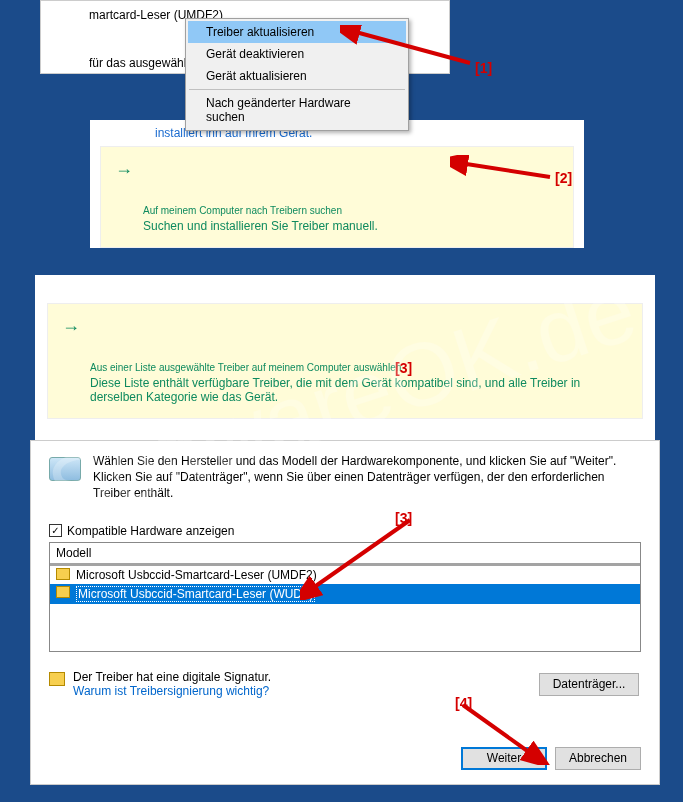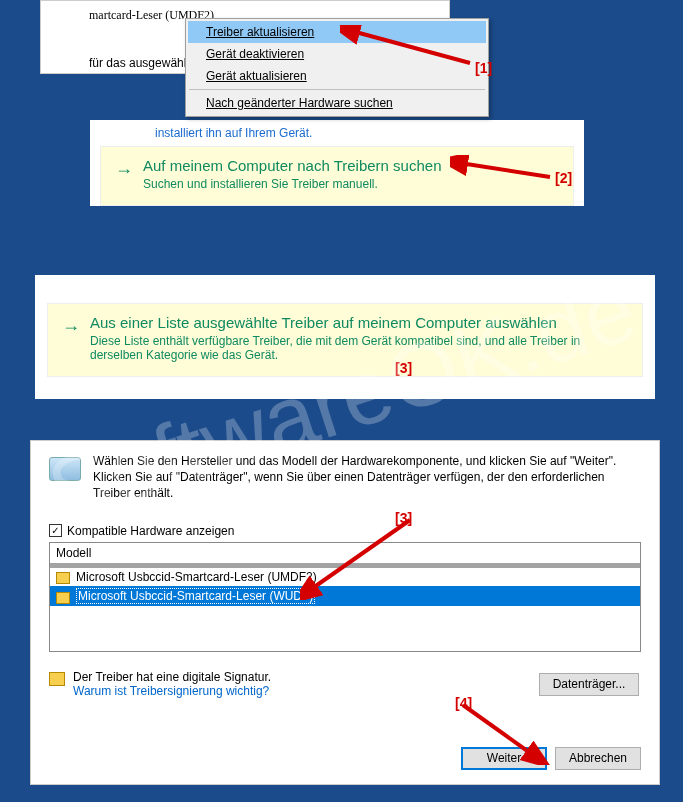--- a/index.html
+++ b/index.html
@@ -34,40 +34,38 @@
     width: 410px;
     background: #fff;
     border: 1px solid #ccc;
   }
   .dev-label {
     position: absolute;
     top: 7px;
     left: 48px;
     font-size: 12px;
     color: #000;
-    font-family: Liberation Serif, serif;
   }
   .dev-sub {
     position: absolute;
     top: 55px;
     left: 48px;
     font-size: 12px;
     color: #000;
   }
   .ctx-menu {
     position: absolute;
     top: 18px;
     left: 185px;
-    width: 304px;
+    width: 224px;
     background: #f0f0f0;
     border: 1px solid #a0a0a0;
     box-shadow: 2px 2px 4px rgba(0,0,0,0.3);
     padding: 2px;
     z-index: 10;
-    text-decoration: underline;
   }
   .ctx-item {
     padding: 4px 18px;
     font-size: 12px;
     color: #000;
     cursor: default;
   }
   .ctx-item.hl { background: #90c8f6; }
   .ctx-sep { border-top: 1px solid #c0c0c0; margin: 2px 1px; }
 
@@ -95,22 +93,23 @@
   }
   .opt-arrow {
     color: #0f8a5f;
     font-size: 18px;
     line-height: 1;
     flex: 0 0 auto;
     margin-top: 2px;
   }
   .opt-title {
     color: #0f8a5f;
-    font-size: 15px;
+    font-size: 10px;
     margin-bottom: 3px;
+    margin-top: 48px;
   }
   .opt-desc {
     color: #0f8a5f;
     font-size: 12px;
   }
 
   
   .panel3 {
     position: absolute;
     top: 275px;
@@ -144,27 +143,27 @@
   .chk-row { margin-top: 22px; display: flex; align-items: center; gap: 5px; font-size: 12px; }
   .chk { width: 13px; height: 13px; border: 1px solid #333; display:inline-flex; align-items:center; justify-content:center; font-size:10px; }
   .model-box {
     margin-top: 4px;
     border: 1px solid #888;
     height: 110px;
     background: #fff;
   }
   .model-hdr {
     background: #fff;
-    border-bottom: 5px solid #a3a3a3;
+    border-bottom: 3px solid #a3a3a3;
     padding: 3px 6px;
     font-size: 12px;
   }
   .model-item {
     display: flex;
-    align-items: flex-end;
+    align-items: flex-start;
     gap: 6px;
     padding: 2px 6px;
     font-size: 12px;
   }
   .model-item .ic {
     width: 14px; height: 12px;
     background: #f7cf4f;
     border: 1px solid #b58a00;
   }
   .model-item.sel { background: #0078d7; color: #fff; }

